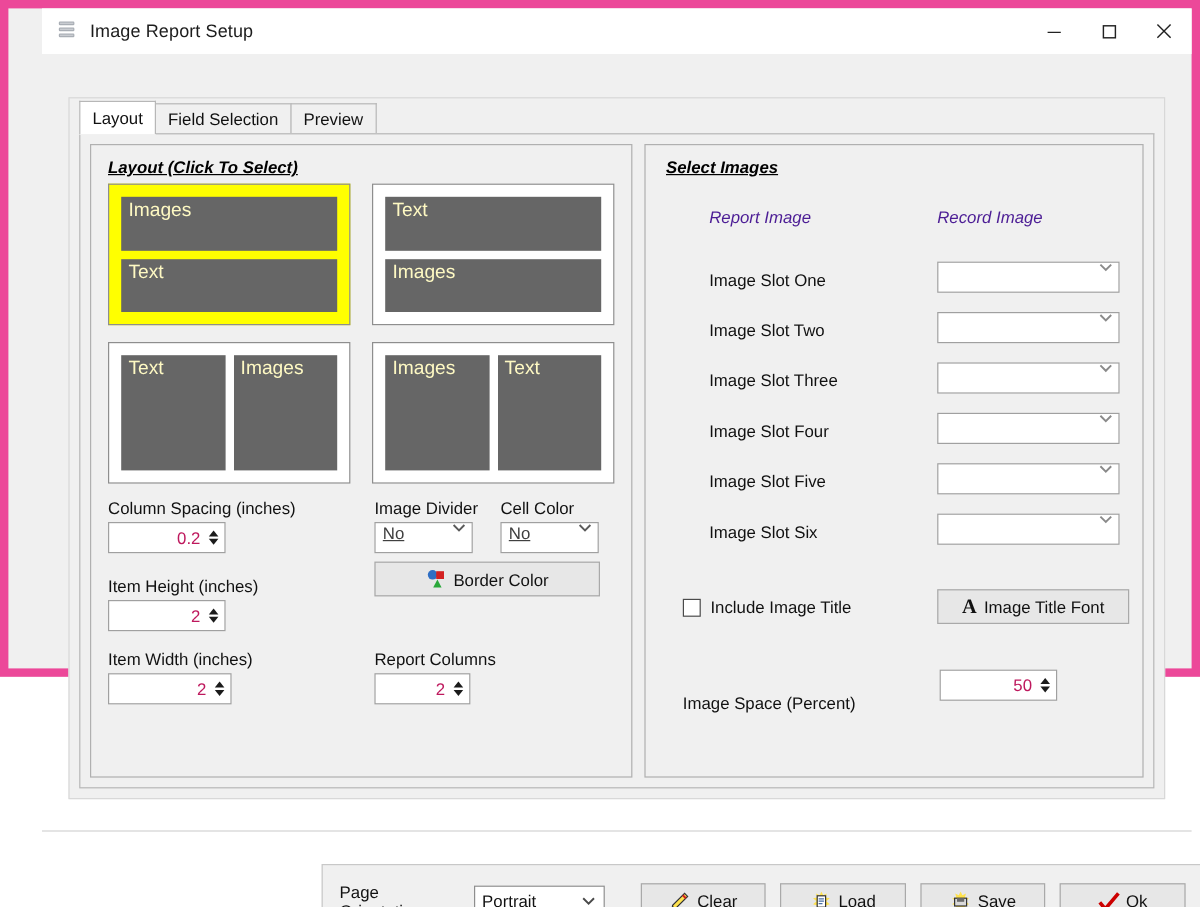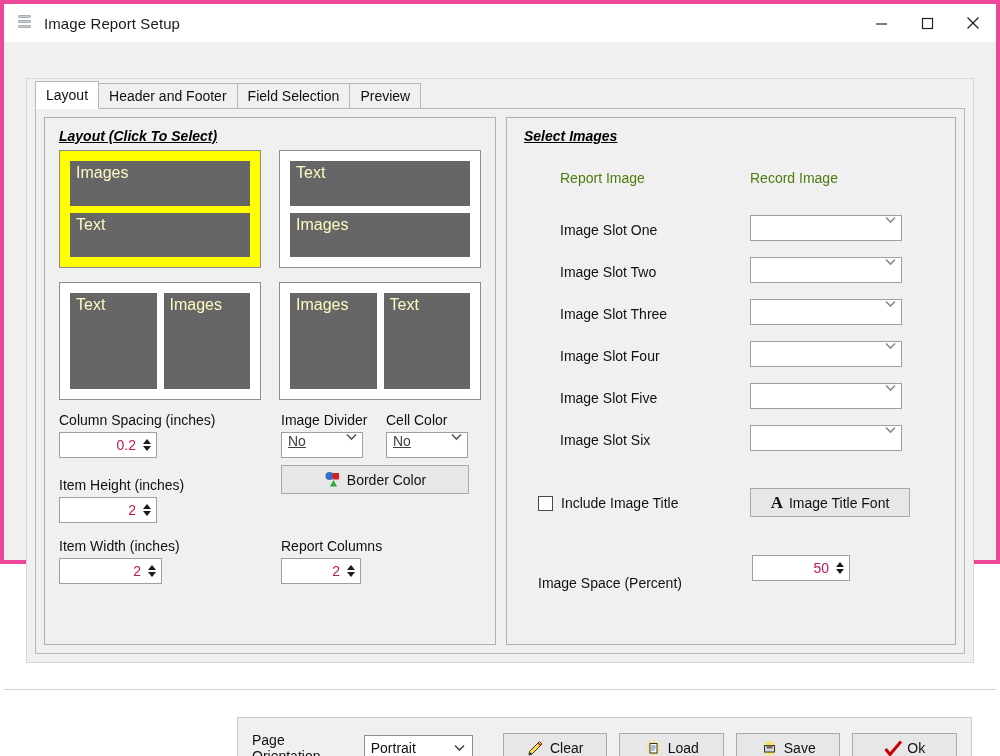--- a/index.html
+++ b/index.html
@@ -6,23 +6,23 @@
   html, body { margin: 0; padding: 0; }
   body {
     width: 1000px; height: 756px;
     font-family: "Liberation Sans", sans-serif;
     background: #ffffff;
     overflow: hidden;
   }
   .window {
     width: 1000px; height: 564px;
     background: #f0f0f0;
-    border: 4px solid #ec4899;
+    border: 7px solid #ec4899;
     position: relative;
-    display: flex; flex-direction: column;
+    display: flex; flex-direction: column; padding-left: 28px;
   }
   
   .titlebar {
     height: 38px; background: #ffffff;
     display: flex; align-items: center;
     flex: 0 0 38px;
   }
   .title-icon {
     width: 18px; height: 18px; margin-left: 12px; margin-right: 10px;
     position: relative; flex: 0 0 18px;
@@ -138,21 +138,21 @@
     width: 22px; display: flex; align-items: center; justify-content: center;
     color: #5b5b5b;
   }
   .btn {
     background: #e7e7e7; border: 1px solid #a9a9a9;
     display: flex; align-items: center; justify-content: center; gap: 6px;
     font-size: 14px; color: #111; position: absolute;
   }
   
   .col-head {
-    position: absolute; font-size: 14px; color: #4d7c0f;
+    position: absolute; font-size: 14px; font-style: italic; color: #4c1d95;
   }
   .slot-label { position: absolute; font-size: 14px; color: #111; }
   .checkbox-row { position: absolute; display: flex; align-items: center; gap: 8px; }
   .cbox {
     width: 15px; height: 15px; background: #fff; border: 1px solid #4a4a4a;
   }
   
   .sep {
     position: absolute; left: 0; right: 0; top: 647px;
     border-top: 1px solid #d2d2d2;
@@ -210,23 +210,20 @@
 
   <div class="client">
 
     <div class="tabhost">
 
       <div class="tabstrip">
         <div class="tab active">
           <span>Layout</span>
         </div>
         <div class="tab">
-          <span>Header and Footer</span>
-        </div>
-        <div class="tab">
           <span>Field Selection</span>
         </div>
         <div class="tab">
           <span>Preview</span>
         </div>
       </div>
 
       <div class="tabpage">
         <div class="panes">
 

